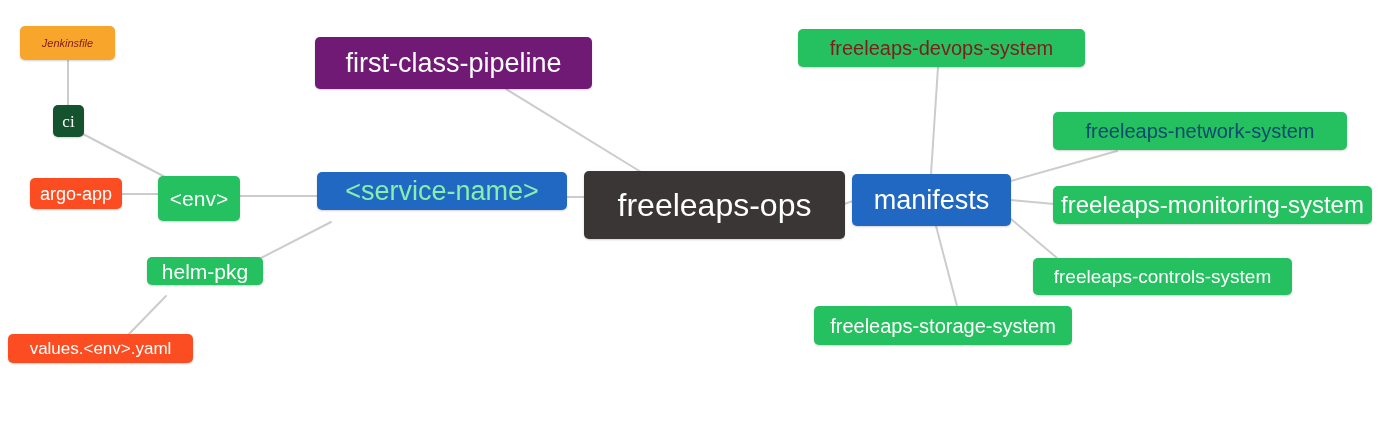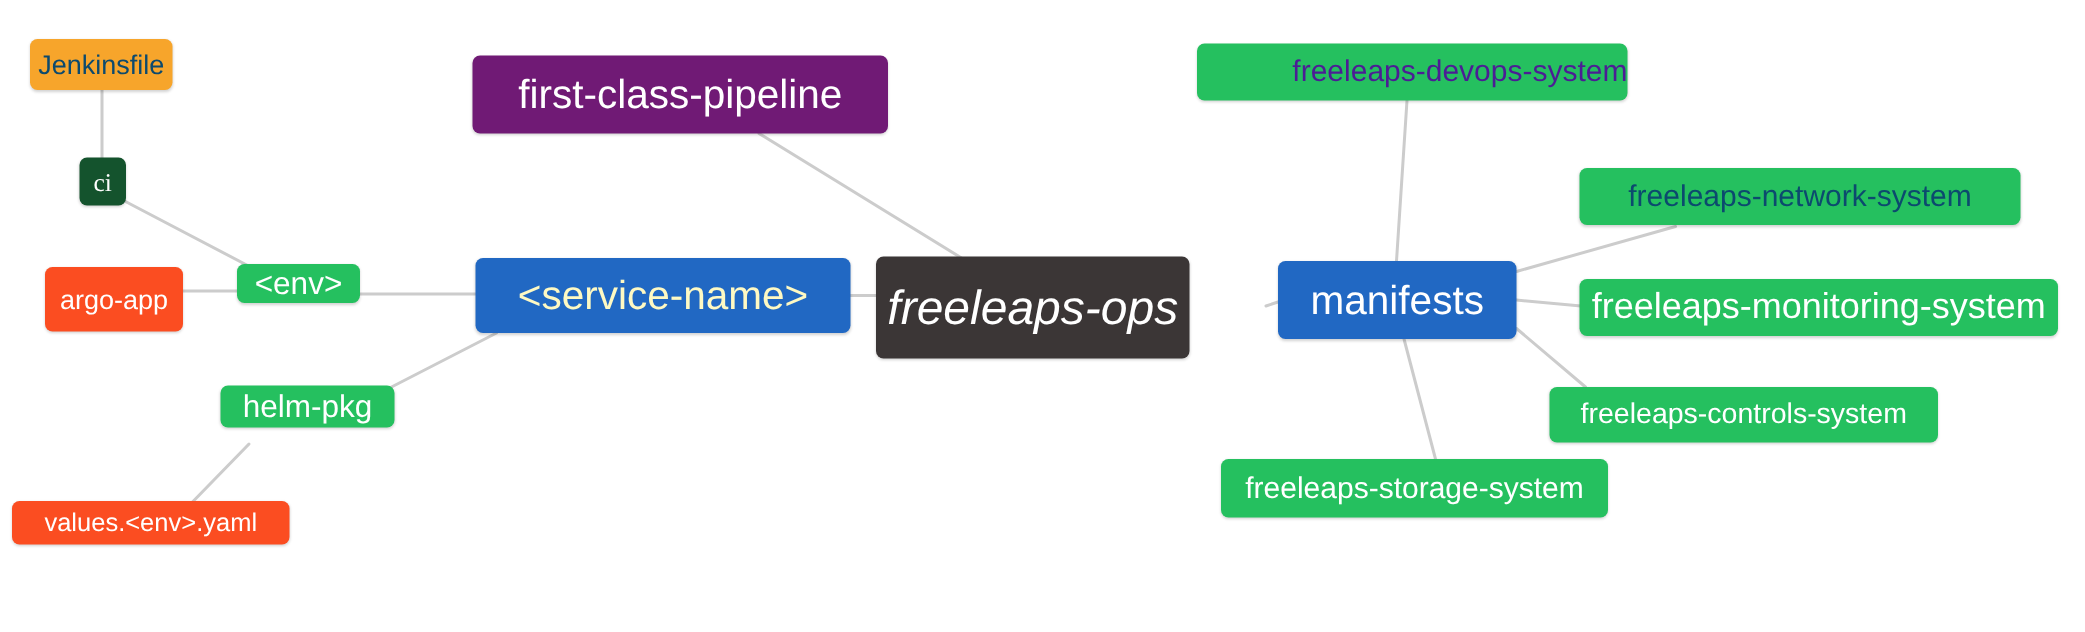--- a/index.html
+++ b/index.html
@@ -55,51 +55,51 @@
       <line x1="506" y1="89" x2="641" y2="172" stroke="#CCCCCC" stroke-width="2" stroke-linecap="round"></line>
       <line x1="567" y1="197" x2="584" y2="197" stroke="#CCCCCC" stroke-width="2" stroke-linecap="round"></line>
       <line x1="844" y1="204" x2="853" y2="201" stroke="#CCCCCC" stroke-width="2" stroke-linecap="round"></line>
       <line x1="931" y1="174" x2="938" y2="67" stroke="#CCCCCC" stroke-width="2" stroke-linecap="round"></line>
       <line x1="1011" y1="181" x2="1117" y2="151" stroke="#CCCCCC" stroke-width="2" stroke-linecap="round"></line>
       <line x1="1011" y1="200" x2="1054" y2="204" stroke="#CCCCCC" stroke-width="2" stroke-linecap="round"></line>
       <line x1="1011" y1="219" x2="1057" y2="258" stroke="#CCCCCC" stroke-width="2" stroke-linecap="round"></line>
       <line x1="936" y1="226" x2="957" y2="306" stroke="#CCCCCC" stroke-width="2" stroke-linecap="round"></line>
     </svg>
   <div>
-      <div class="node" style="left: 584px; top: 171px; width: 209px; height: 68px; font-size: 32px; background: rgb(59, 54, 54); color: rgb(255, 255, 255); font-style: italic;">
+      <div class="node" style="left: 584px; top: 171px; width: 261px; height: 68px; font-size: 32px; background: rgb(59, 54, 54); color: rgb(255, 255, 255);">
         <span>freeleaps-ops</span>
       </div>
       <div class="node" style="left: 315px; top: 37px; width: 277px; height: 52px; font-size: 27px; background: #701a75; color: rgb(255, 255, 255);">
         <span>first-class-pipeline</span>
       </div>
-      <div class="node" style="left: 317px; top: 172px; width: 250px; height: 50px; font-size: 27px; background: rgb(33, 104, 195); color: #fef9c3;">
+      <div class="node" style="left: 317px; top: 172px; width: 250px; height: 38px; font-size: 27px; background: rgb(33, 104, 195); color: #86efac;">
         <span>&lt;service-name&gt;</span>
       </div>
       <div class="node" style="left: 852px; top: 174px; width: 159px; height: 52px; font-size: 27px; background: rgb(33, 104, 195); color: rgb(255, 255, 255);">
         <span>manifests</span>
       </div>
-      <div class="node" style="left: 158px; top: 176px; width: 82px; height: 26px; font-size: 21px; background: rgb(37, 192, 95); color: rgb(255, 255, 255);">
+      <div class="node" style="left: 158px; top: 176px; width: 82px; height: 45px; font-size: 21px; background: rgb(37, 192, 95); color: rgb(255, 255, 255);">
         <span>&lt;env&gt;</span>
       </div>
       <div class="node" style="left: 147px; top: 257px; width: 116px; height: 28px; font-size: 21px; background: rgb(37, 192, 95); color: rgb(255, 255, 255);">
         <span>helm-pkg</span>
       </div>
       <div class="node" style="left: 53px; top: 105px; width: 31px; height: 32px; font-size: 17px; background: #14532d; color: rgb(255, 255, 255); font-family: Liberation Serif, serif;">
         <span>ci</span>
       </div>
-      <div class="node" style="left: 30px; top: 178px; width: 92px; height: 43px; font-size: 18px; background: rgb(251, 77, 33); color: rgb(255, 255, 255);">
+      <div class="node" style="left: 30px; top: 178px; width: 92px; height: 31px; font-size: 18px; background: rgb(251, 77, 33); color: rgb(255, 255, 255);">
         <span>argo-app</span>
       </div>
-      <div class="node" style="left: 20px; top: 26px; width: 95px; height: 34px; font-size: 18px; background: rgb(247, 165, 43); color: #0c4a6e;">
+      <div class="node" style="left: 20px; top: 26px; width: 95px; height: 34px; font-size: 11px; background: rgb(247, 165, 43); color: #7f1d1d; font-style: italic;">
         <span>Jenkinsfile</span>
       </div>
       <div class="node" style="left: 8px; top: 334px; width: 185px; height: 29px; font-size: 17px; background: rgb(251, 77, 33); color: rgb(255, 255, 255);">
         <span>values.&lt;env&gt;.yaml</span>
       </div>
-      <div class="node" style="left: 798px; top: 29px; width: 287px; height: 38px; font-size: 20px; background: rgb(37, 192, 95); color: #4c1d95; justify-content: flex-end;">
+      <div class="node" style="left: 798px; top: 29px; width: 287px; height: 38px; font-size: 20px; background: rgb(37, 192, 95); color: #7f1d1d;">
         <span>freeleaps-devops-system</span>
       </div>
       <div class="node" style="left: 1053px; top: 112px; width: 294px; height: 38px; font-size: 20px; background: rgb(37, 192, 95); color: #0c4a6e;">
         <span>freeleaps-network-system</span>
       </div>
       <div class="node" style="left: 1053px; top: 186px; width: 319px; height: 38px; font-size: 24px; background: rgb(37, 192, 95); color: rgb(255, 255, 255);">
         <span>freeleaps-monitoring-system</span>
       </div>
       <div class="node" style="left: 1033px; top: 258px; width: 259px; height: 37px; font-size: 19px; background: rgb(37, 192, 95); color: rgb(255, 255, 255);">
         <span>freeleaps-controls-system</span>

